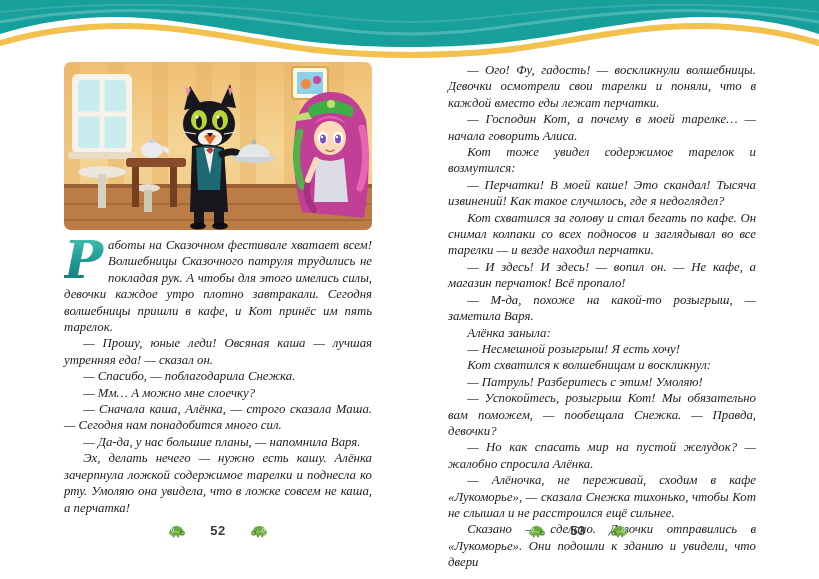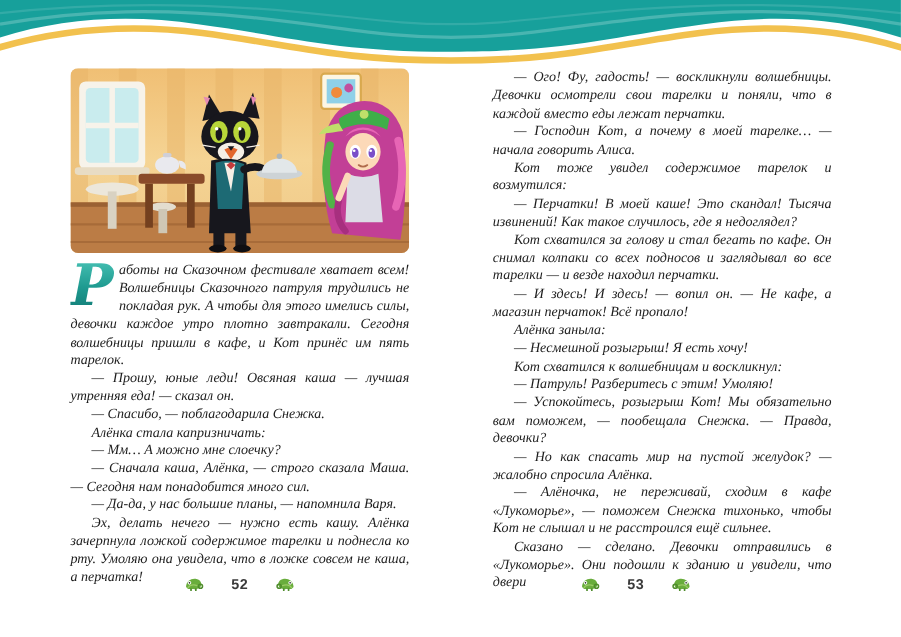--- a/index.html
+++ b/index.html
@@ -182,43 +182,43 @@
         <path d="M252,96 Q266,102 280,96 L284,140 L250,140 Z" fill="#dcdce6"></path>
         <path d="M252,98 L244,118" stroke="#fcd9b8" stroke-width="6" stroke-linecap="round"></path>
       </g>
     </svg>
   </div>
 
   <div class="text-block">
     <p class="para first"><span class="dropcap">Р</span><span>аботы на Сказочном фестивале хватает всем! Волшебницы Сказочного патруля трудились не покладая рук. А чтобы для этого имелись силы, девочки каждое утро плотно завтракали. Сегодня волшебницы пришли в кафе, и Кот принёс им пять тарелок.</span></p>
     <p class="para">— Прошу, юные леди! Овсяная каша — лучшая утренняя еда! — сказал он.</p>
     <p class="para">— Спасибо, — поблагодарила Снежка.</p>
-    <p class="para">Алёнка стала капризничать:</p>
     <p class="para">— Мм… А можно мне слоечку?</p>
     <p class="para">— Сначала каша, Алёнка, — строго сказала Маша. — Сегодня нам понадобится много сил.</p>
     <p class="para">— Да-да, у нас большие планы, — напомнила Варя.</p>
     <p class="para">Эх, делать нечего — нужно есть кашу. Алёнка зачерпнула ложкой содержимое тарелки и поднесла ко рту. Умоляю она увидела, что в ложке совсем не каша, а перчатка!</p>
   </div>
 </div>
 
 <div class="page-col right">
   <div class="text-block">
     <p class="para">— Ого! Фу, гадость! — воскликнули волшебницы. Девочки осмотрели свои тарелки и поняли, что в каждой вместо еды лежат перчатки.</p>
     <p class="para">— Господин Кот, а почему в моей тарелке… — начала говорить Алиса.</p>
     <p class="para">Кот тоже увидел содержимое тарелок и возмутился:</p>
     <p class="para">— Перчатки! В моей каше! Это скандал! Тысяча извинений! Как такое случилось, где я недоглядел?</p>
     <p class="para">Кот схватился за голову и стал бегать по кафе. Он снимал колпаки со всех подносов и заглядывал во все тарелки — и везде находил перчатки.</p>
     <p class="para">— И здесь! И здесь! — вопил он. — Не кафе, а магазин перчаток! Всё пропало!</p>
+    <p class="para">— М-да, похоже на какой-то розыгрыш, — заметила Варя.</p>
     <p class="para">Алёнка заныла:</p>
     <p class="para">— Несмешной розыгрыш! Я есть хочу!</p>
     <p class="para">Кот схватился к волшебницам и воскликнул:</p>
     <p class="para">— Патруль! Разберитесь с этим! Умоляю!</p>
     <p class="para">— Успокойтесь, розыгрыш Кот! Мы обязательно вам поможем, — пообещала Снежка. — Правда, девочки?</p>
     <p class="para">— Но как спасать мир на пустой желудок? — жалобно спросила Алёнка.</p>
-    <p class="para">— Алёночка, не переживай, сходим в кафе «Лукоморье», — поможем Снежка тихонько, чтобы Кот не слышал и не расстроился ещё сильнее.</p>
+    <p class="para">— Алёночка, не переживай, сходим в кафе «Лукоморье», — сказала Снежка тихонько, чтобы Кот не слышал и не расстроился ещё сильнее.</p>
     <p class="para">Сказано — сделано. Девочки отправились в «Лукоморье». Они подошли к зданию и увидели, что двери</p>
   </div>
 </div>
 
 <div class="footer left">
   <svg class="chameleon" viewBox="0 0 32 24">
     <path d="M5,17 C5,8 13,4 19,5 C26,6 28,11 27,15 C26,19 21,21 16,20 L8,20 Z" fill="#69ad3c"></path>
     <path d="M8,18 C10,14 16,13 21,15" fill="none" stroke="#9ccb66" stroke-width="2" stroke-linecap="round"></path>
     <circle cx="10" cy="11" r="2.6" fill="#ffffff"></circle>
       <circle cx="10" cy="11" r="1.2" fill="#222222"></circle>

